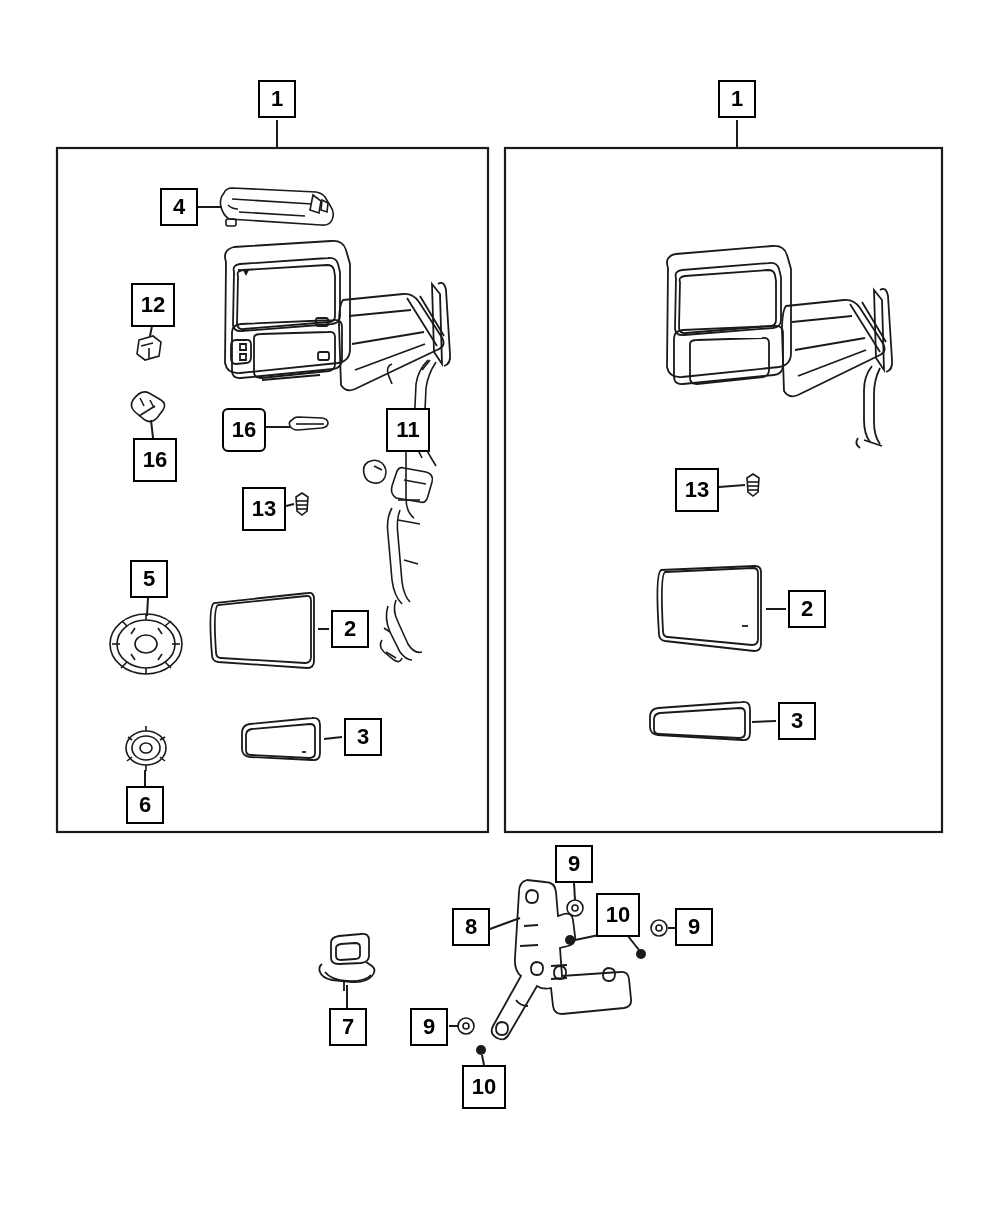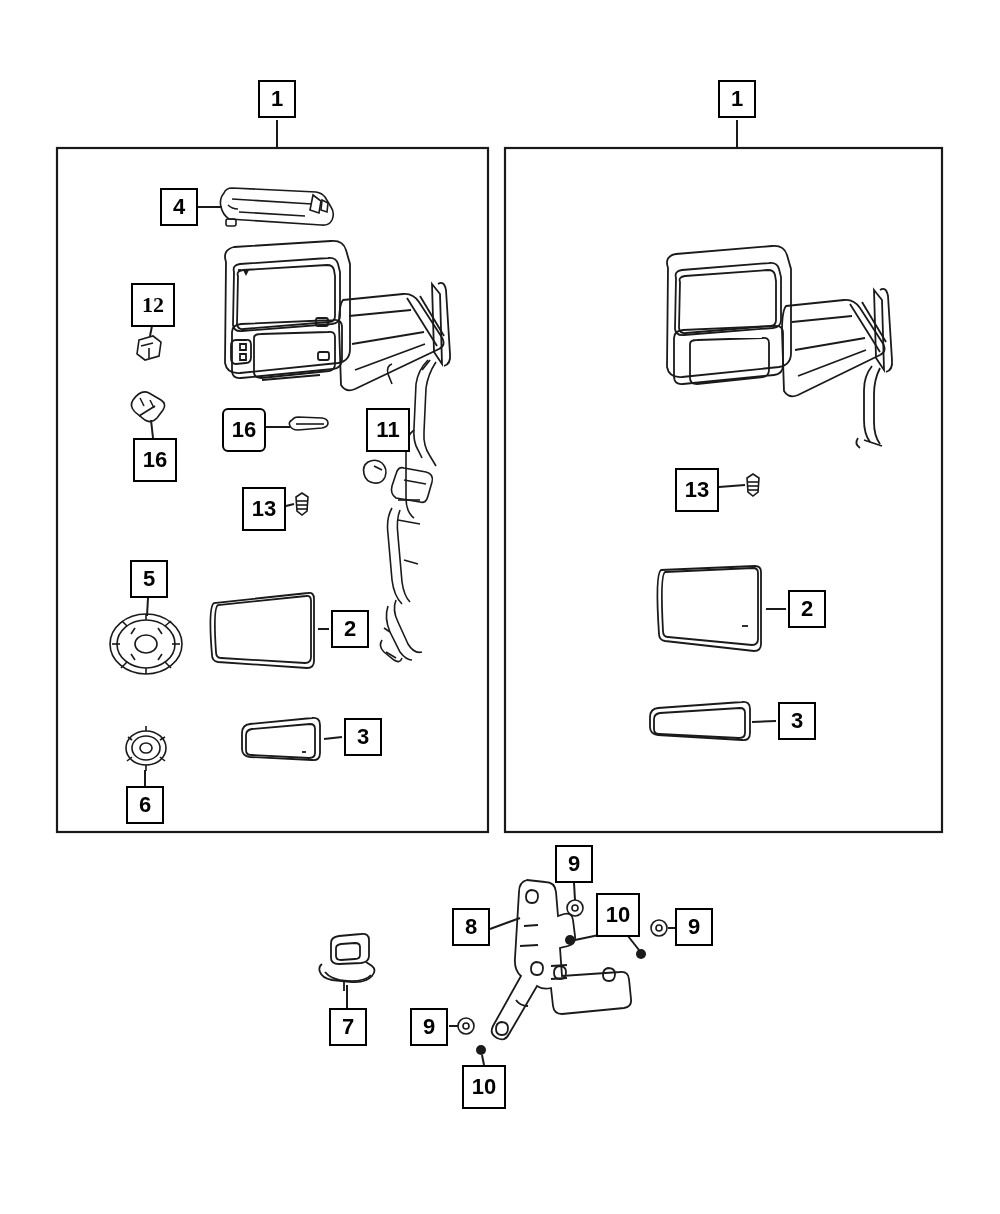--- a/index.html
+++ b/index.html
@@ -254,24 +254,24 @@
         <path d="M344 981 l0 10"></path>
       </g>
       <line x1="347" y1="985" x2="347" y2="1008"></line>
 
     </g>
   </svg>
 
   <div class="callout c-w38" style="left:258px;top:80px;">1</div>
   <div class="callout c-w38" style="left:718px;top:80px;">1</div>
   <div class="callout c-w38" style="left:160px;top:188px;">4</div>
-  <div class="callout c-w44" style="left:131px;top:283px;font-family:Liberation Serif, serif;">12</div>
+  <div class="callout c-w44" style="left:131px;top:283px;">12</div>
   <div class="callout c-w44" style="left:133px;top:438px;">16</div>
   <div class="callout c-w44" style="left:222px;top:408px;border-radius:6px;">16</div>
-  <div class="callout c-w44" style="left:366px;top:408px;">11</div>
+  <div class="callout c-w44" style="left:386px;top:408px;">11</div>
   <div class="callout c-w44" style="left:242px;top:487px;">13</div>
   <div class="callout c-w44" style="left:675px;top:468px;">13</div>
   <div class="callout c-w38" style="left:130px;top:560px;">5</div>
   <div class="callout c-w38" style="left:331px;top:610px;">2</div>
   <div class="callout c-w38" style="left:788px;top:590px;">2</div>
   <div class="callout c-w38" style="left:344px;top:718px;">3</div>
   <div class="callout c-w38" style="left:778px;top:702px;">3</div>
   <div class="callout c-w38" style="left:126px;top:786px;">6</div>
   <div class="callout c-w38" style="left:555px;top:845px;">9</div>
   <div class="callout c-w44" style="left:596px;top:893px;">10</div>

